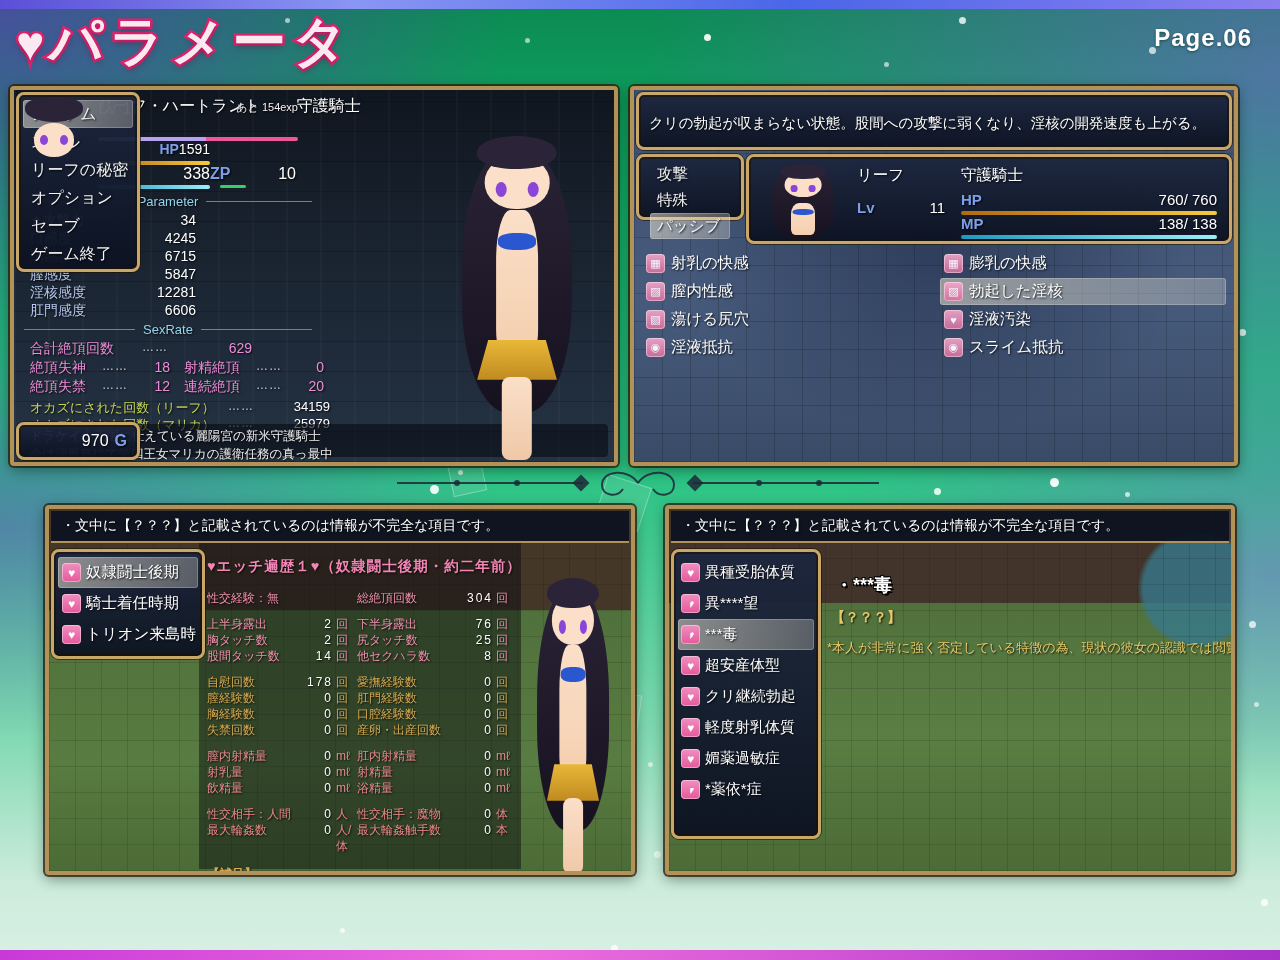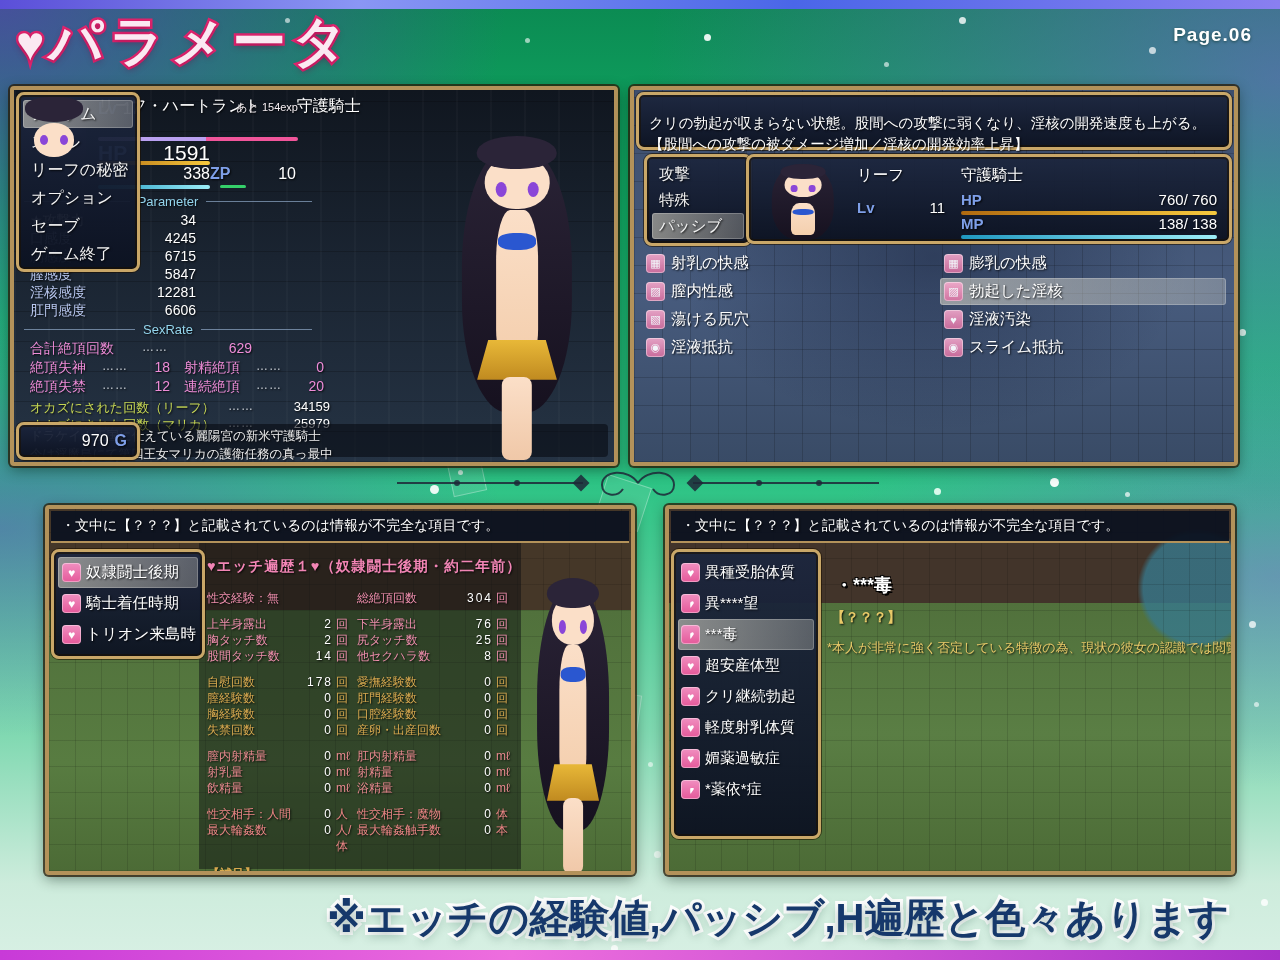--- a/index.html
+++ b/index.html
@@ -29,21 +29,21 @@
  1254px 702px 0 0 rgba(255,255,255,.6),648px 762px 0 0 rgba(255,255,255,.55),
  655px 852px 0 1px rgba(255,255,255,.6),340px 928px 0 0 rgba(255,255,255,.7),
  612px 946px 0 1px rgba(255,255,255,.8),1262px 900px 0 1px rgba(255,255,255,.8),
  960px 18px 0 1px rgba(255,255,255,.8),285px 18px 0 0 rgba(255,255,255,.6)}
 .glass{position:absolute;border:1px solid rgba(255,255,255,.3);background:rgba(255,255,255,.09)}
 
 #logo{position:absolute;left:16px;top:6px;font-size:54px;font-weight:900;letter-spacing:6px;
  color:#fbe9f2;-webkit-text-stroke:5px #e0246e;paint-order:stroke fill;
  text-shadow:0 3px 7px rgba(110,0,55,.45)}
 #logo .hrt{font-size:48px;margin-right:4px;letter-spacing:0}
-#pagenum{position:absolute;right:28px;top:24px;font-size:19px;font-weight:bold;color:#fff;
+#pagenum{position:absolute;right:28px;top:24px;font-size:24px;font-weight:bold;color:#fff;
  text-shadow:0 1px 3px rgba(0,40,20,.6);letter-spacing:1px}
 
 .panel{position:absolute;border:4px solid #b3925a;border-radius:4px;overflow:hidden;background:#101826;
  box-shadow:0 0 0 2px rgba(40,28,8,.75), inset 0 0 0 1px rgba(255,236,180,.55), 0 4px 14px rgba(0,20,10,.45);
  text-shadow:1px 1px 2px rgba(0,0,0,.85)}
 .window{position:absolute;border:3px solid #c9a768;border-radius:8px;
  background:linear-gradient(180deg,rgba(28,38,62,.94),rgba(12,18,33,.96));
  box-shadow:inset 0 0 0 2px rgba(28,17,0,.55), 0 0 0 1px rgba(28,17,0,.6)}
 .sel{background:linear-gradient(90deg,rgba(232,228,212,.55),rgba(232,228,212,.30));border-radius:3px;
  box-shadow:inset 0 0 0 1px rgba(255,255,255,.22)}
@@ -79,21 +79,21 @@
 .pf{position:absolute;left:50%;top:42%;transform:translateX(-50%);width:40px;height:34px;background:#fbdfc8;border-radius:48%;z-index:1}
 .pf::before,.pf::after{content:"";position:absolute;top:12px;width:8px;height:10px;border-radius:50%;background:#8a46d8}
 .pf::before{left:6px}.pf::after{right:6px}
 #nm{position:absolute;left:84px;top:6px;display:flex;gap:36px;font-size:16px;color:#fff}
 .bluetag{color:#7e9fe8;font-weight:bold}
 #lvline{position:absolute;left:84px;top:10px;width:200px;display:flex;align-items:flex-start;font-size:16px;color:#fff}
 #lvline .lab{margin-right:6px}
 #lvline .exp{margin-left:auto;font-size:11px;color:#f5eef2}
 .bar{position:absolute;height:4px;border-radius:2px}
 #bar-lv{left:84px;top:47px;width:200px;background:linear-gradient(90deg,#b9a0f0 0 54%,#f0559a 54% 100%)}
-#hpline{position:absolute;left:84px;top:51px;width:112px;display:flex;justify-content:space-between;font-size:21px;color:#fff}
+#hpline{position:absolute;left:84px;top:51px;width:112px;display:flex;justify-content:flex-end;font-size:14px;color:#fff}
 #bar-hp{left:84px;top:71px;width:112px;background:linear-gradient(90deg,#b06a10,#f6c93e)}
 #mpline{position:absolute;left:84px;top:75px;width:112px;display:flex;justify-content:space-between;font-size:16px;color:#fff}
 #bar-mp{left:84px;top:95px;width:112px;background:linear-gradient(90deg,#1f98c0,#9ceef8)}
 #zpline{position:absolute;left:196px;top:75px;width:86px;display:flex;justify-content:space-between;font-size:16px;color:#fff}
 #bar-zp{left:206px;top:95px;width:26px;height:3px;background:#35d06a}
 .shead{position:absolute;left:10px;width:288px;display:flex;align-items:center;gap:8px;color:#93d4ec;font-size:13px}
 .shead::before,.shead::after{content:"";flex:1;height:1px;background:#8fa8c8;opacity:.7}
 #ph{top:104px}#sh{top:218px}
 .prow{position:absolute;left:16px;width:166px;display:flex;justify-content:space-between;font-size:14px;color:#fff}
 .prow .pl{color:#b9c8f0}.prow.first .pl{color:#f2f2f2}
@@ -112,21 +112,21 @@
 .chara .eye{position:absolute;top:48%;width:17%;height:28%;background:#8a46d8;border-radius:50%}
 .chara .eye.l{left:17%}.chara .eye.r{right:17%}
 .chara .bodyskin{position:absolute;left:50%;transform:translateX(-50%);top:25%;width:22%;height:44%;background:linear-gradient(180deg,#fbdfc8,#f4cfae);border-radius:34% 34% 18% 18%}
 .chara .bikini{position:absolute;left:50%;transform:translateX(-50%);top:32%;width:20%;height:5%;background:#2a57d0;border-radius:40%}
 .chara .skirt{position:absolute;left:50%;transform:translateX(-50%);top:64%;width:42%;height:12%;background:linear-gradient(180deg,#e8b838,#c08a20);clip-path:polygon(14% 0,86% 0,100% 100%,0 100%)}
 .chara .legs{position:absolute;left:50%;transform:translateX(-50%);top:75%;width:16%;height:25%;background:linear-gradient(#fbdfc8,#f0c8a8);border-radius:8px}
 #tl-art{right:2px;bottom:2px;width:190px;height:334px}
 
 #tr{left:630px;top:86px;width:608px;height:380px}
 #desc-win{left:2px;top:2px;right:2px;height:58px;padding:18px 10px;font-size:14.5px;line-height:21px;color:#fff}
-#cmd-win{left:10px;top:64px;width:108px;height:92px;padding:4px 5px}
+#cmd-win{left:2px;top:64px;width:108px;height:66px;padding:4px 11px}
 .citem{height:26px;line-height:26px;padding:0 7px;font-size:15.5px;color:#f4f4f4;white-space:nowrap}
 #unit-win{left:112px;top:64px;right:2px;height:90px}
 #bust{left:14px;top:2px;width:80px;height:80px}
 #bust .hairback{height:95%;width:78%}
 #bust .face{width:46%;height:30%;top:18%}
 #bust .bodyskin{top:55%;width:30%;height:40%}
 #bust .bikini{top:62%;width:26%;height:8%}
 #un{position:absolute;left:108px;top:8px;font-size:15.5px;color:#fff}
 #ujob{position:absolute;left:212px;top:8px;font-size:15.5px;color:#fff}
 #ulv{position:absolute;left:108px;top:42px;width:88px;display:flex;justify-content:space-between;font-size:15px;color:#fff}
@@ -312,21 +312,20 @@
     <div class="window" id="gold-win">
       <span>970</span>
       <span class="unit">G</span>
     </div>
   </div>
 
   <div id="tr" class="panel">
     <div class="map-plaza"></div>
     <div class="window" id="desc-win">
       <div>クリの勃起が収まらない状態。股間への攻撃に弱くなり、淫核の開発速度も上がる。</div>
-      <div>【股間への攻撃の被ダメージ増加／淫核の開発効率上昇】</div>
     </div>
     <div class="window" id="cmd-win">
       <div class="citem">攻撃</div>
       <div class="citem">特殊</div>
       <div class="citem sel">パッシブ</div>
     </div>
     <div class="window" id="unit-win">
       <div class="chara" id="bust">
         <div class="hairback"></div>
           <div class="bodyskin"></div>
@@ -604,15 +603,14 @@
             <b>♥</b>
           </span>
           <span>*薬依*症</span>
         </div>
     </div>
     <div id="dtitle">・***毒</div>
     <div id="dstatus">【？？？】</div>
     <div id="dnote">*本人が非常に強く否定している特徴の為、現状の彼女の認識では閲覧不可*</div>
   </div>
 
-  <div id="banner">※エッチの経験値,パッシブ,H遍歴と色々あります</div>
   <div id="botstrip"></div>
 </div>
 
 </body></html>

